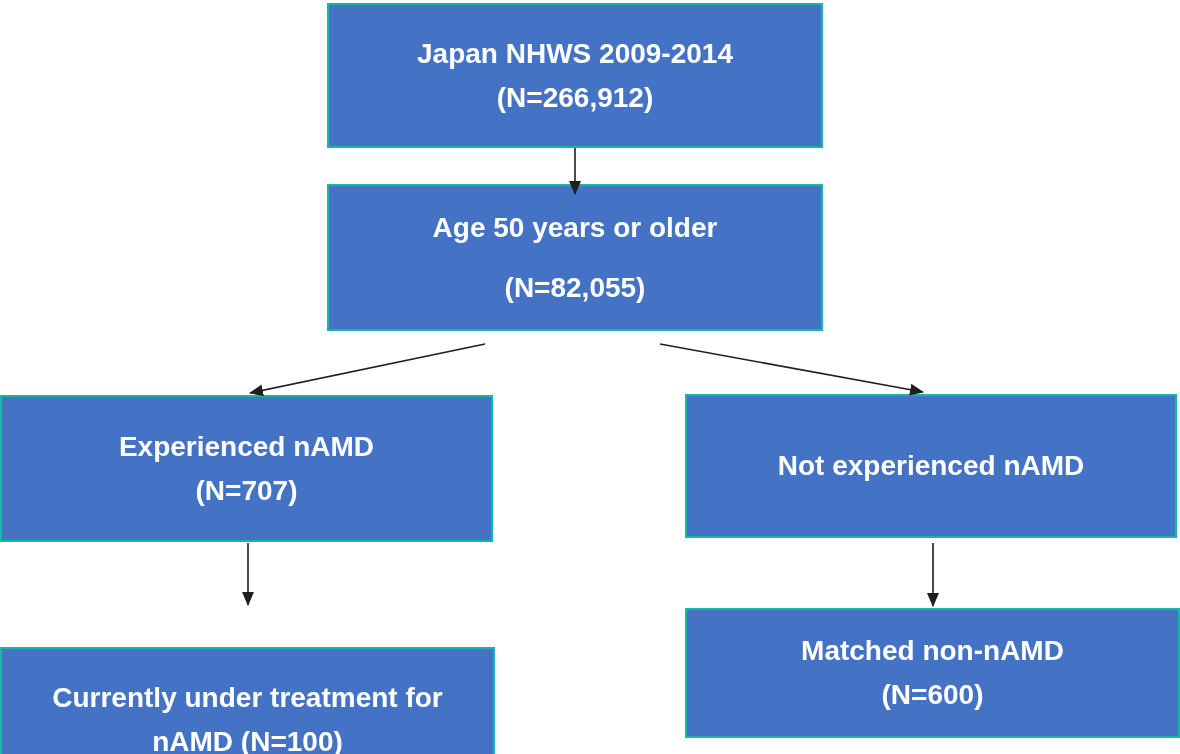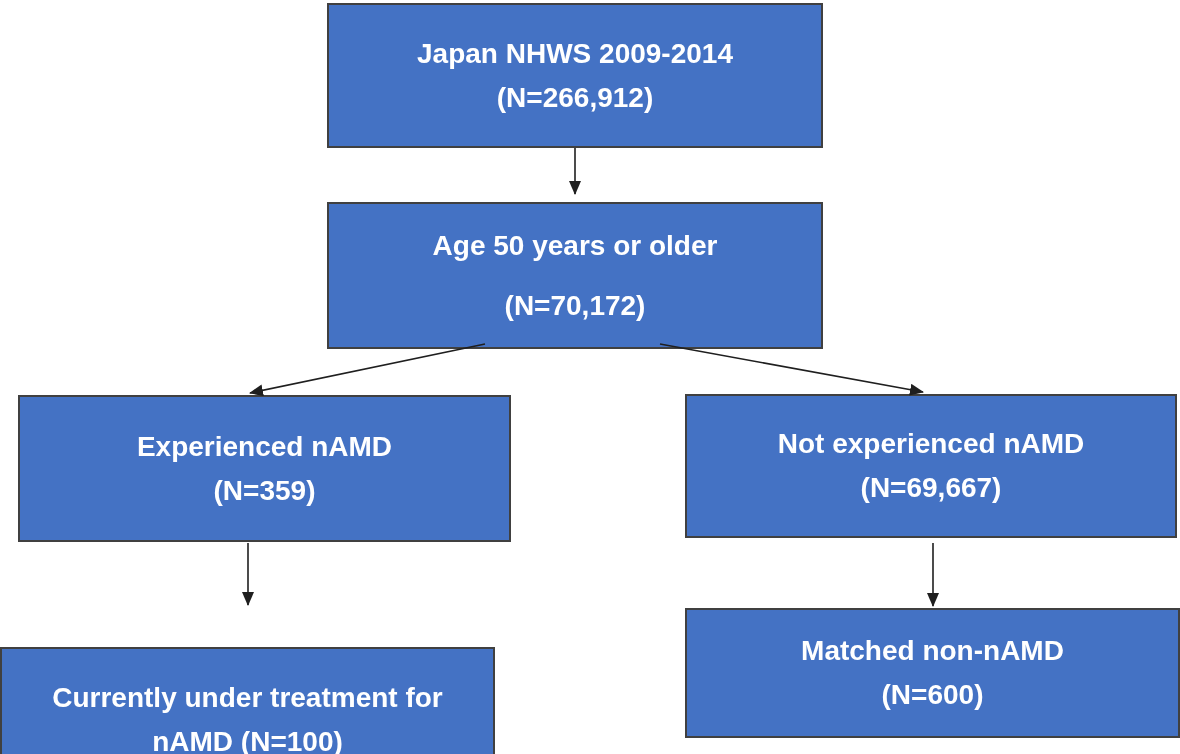--- a/index.html
+++ b/index.html
@@ -12,37 +12,37 @@
     position: relative;
     width: 1180px;
     height: 754px;
     background: #ffffff;
     overflow: hidden;
   }
   .node {
     position: absolute;
     box-sizing: border-box;
     background: #4472C4;
-    border: 2px solid #404040;
+    border: 2px solid #14b8a6;
     color: #ffffff;
     display: flex;
     flex-direction: column;
     align-items: center;
     justify-content: center;
     text-align: center;
     font-weight: bold;
     font-size: 28px;
     line-height: 44px;
   }
   .node .line { display: block; white-space: nowrap; }
 
   
   #node-source        { left: 327px; top: 3px;   width: 496px; height: 145px; }
-  #node-age-filter    { left: 327px; top: 202px; width: 496px; height: 147px; gap: 16px; }
-  #node-experienced   { left: 18px;   top: 395px; width: 493px; height: 147px; }
+  #node-age-filter    { left: 327px; top: 184px; width: 496px; height: 147px; gap: 16px; }
+  #node-experienced   { left: 0;   top: 395px; width: 493px; height: 147px; }
   #node-not-experienced { left: 685px; top: 394px; width: 492px; height: 144px; }
   #node-treatment     { left: 0px;   top: 607px; width: 495px; height: 145px; margin-top: 40px; }
   #node-matched       { left: 685px; top: 608px; width: 495px; height: 130px; }
 
   .connector-layer {
     position: absolute;
     left: 0; top: 0;
     width: 1180px;
     height: 754px;
     pointer-events: none;
@@ -53,31 +53,30 @@
 
 <div class="canvas">
 
   <div class="node" id="node-source">
     <span class="line">Japan NHWS 2009-2014</span>
     <span class="line">(N=266,912)</span>
   </div>
 
   <div class="node" id="node-age-filter">
     <span class="line">Age 50 years or older</span>
-    <span class="line">(N=70,172)</span>
+    <span class="line">(N=82,055)</span>
   </div>
 
   <div class="node" id="node-experienced">
     <span class="line">Experienced nAMD</span>
-    <span class="line">(N=359)</span>
+    <span class="line">(N=707)</span>
   </div>
 
   <div class="node" id="node-not-experienced">
     <span class="line">Not experienced nAMD</span>
-    <span class="line">(N=69,667)</span>
   </div>
 
   <div class="node" id="node-treatment">
     <span class="line">Currently under treatment for</span>
     <span class="line">nAMD (N=100)</span>
   </div>
 
   <div class="node" id="node-matched">
     <span class="line">Matched non-nAMD</span>
     <span class="line">(N=600)</span>

